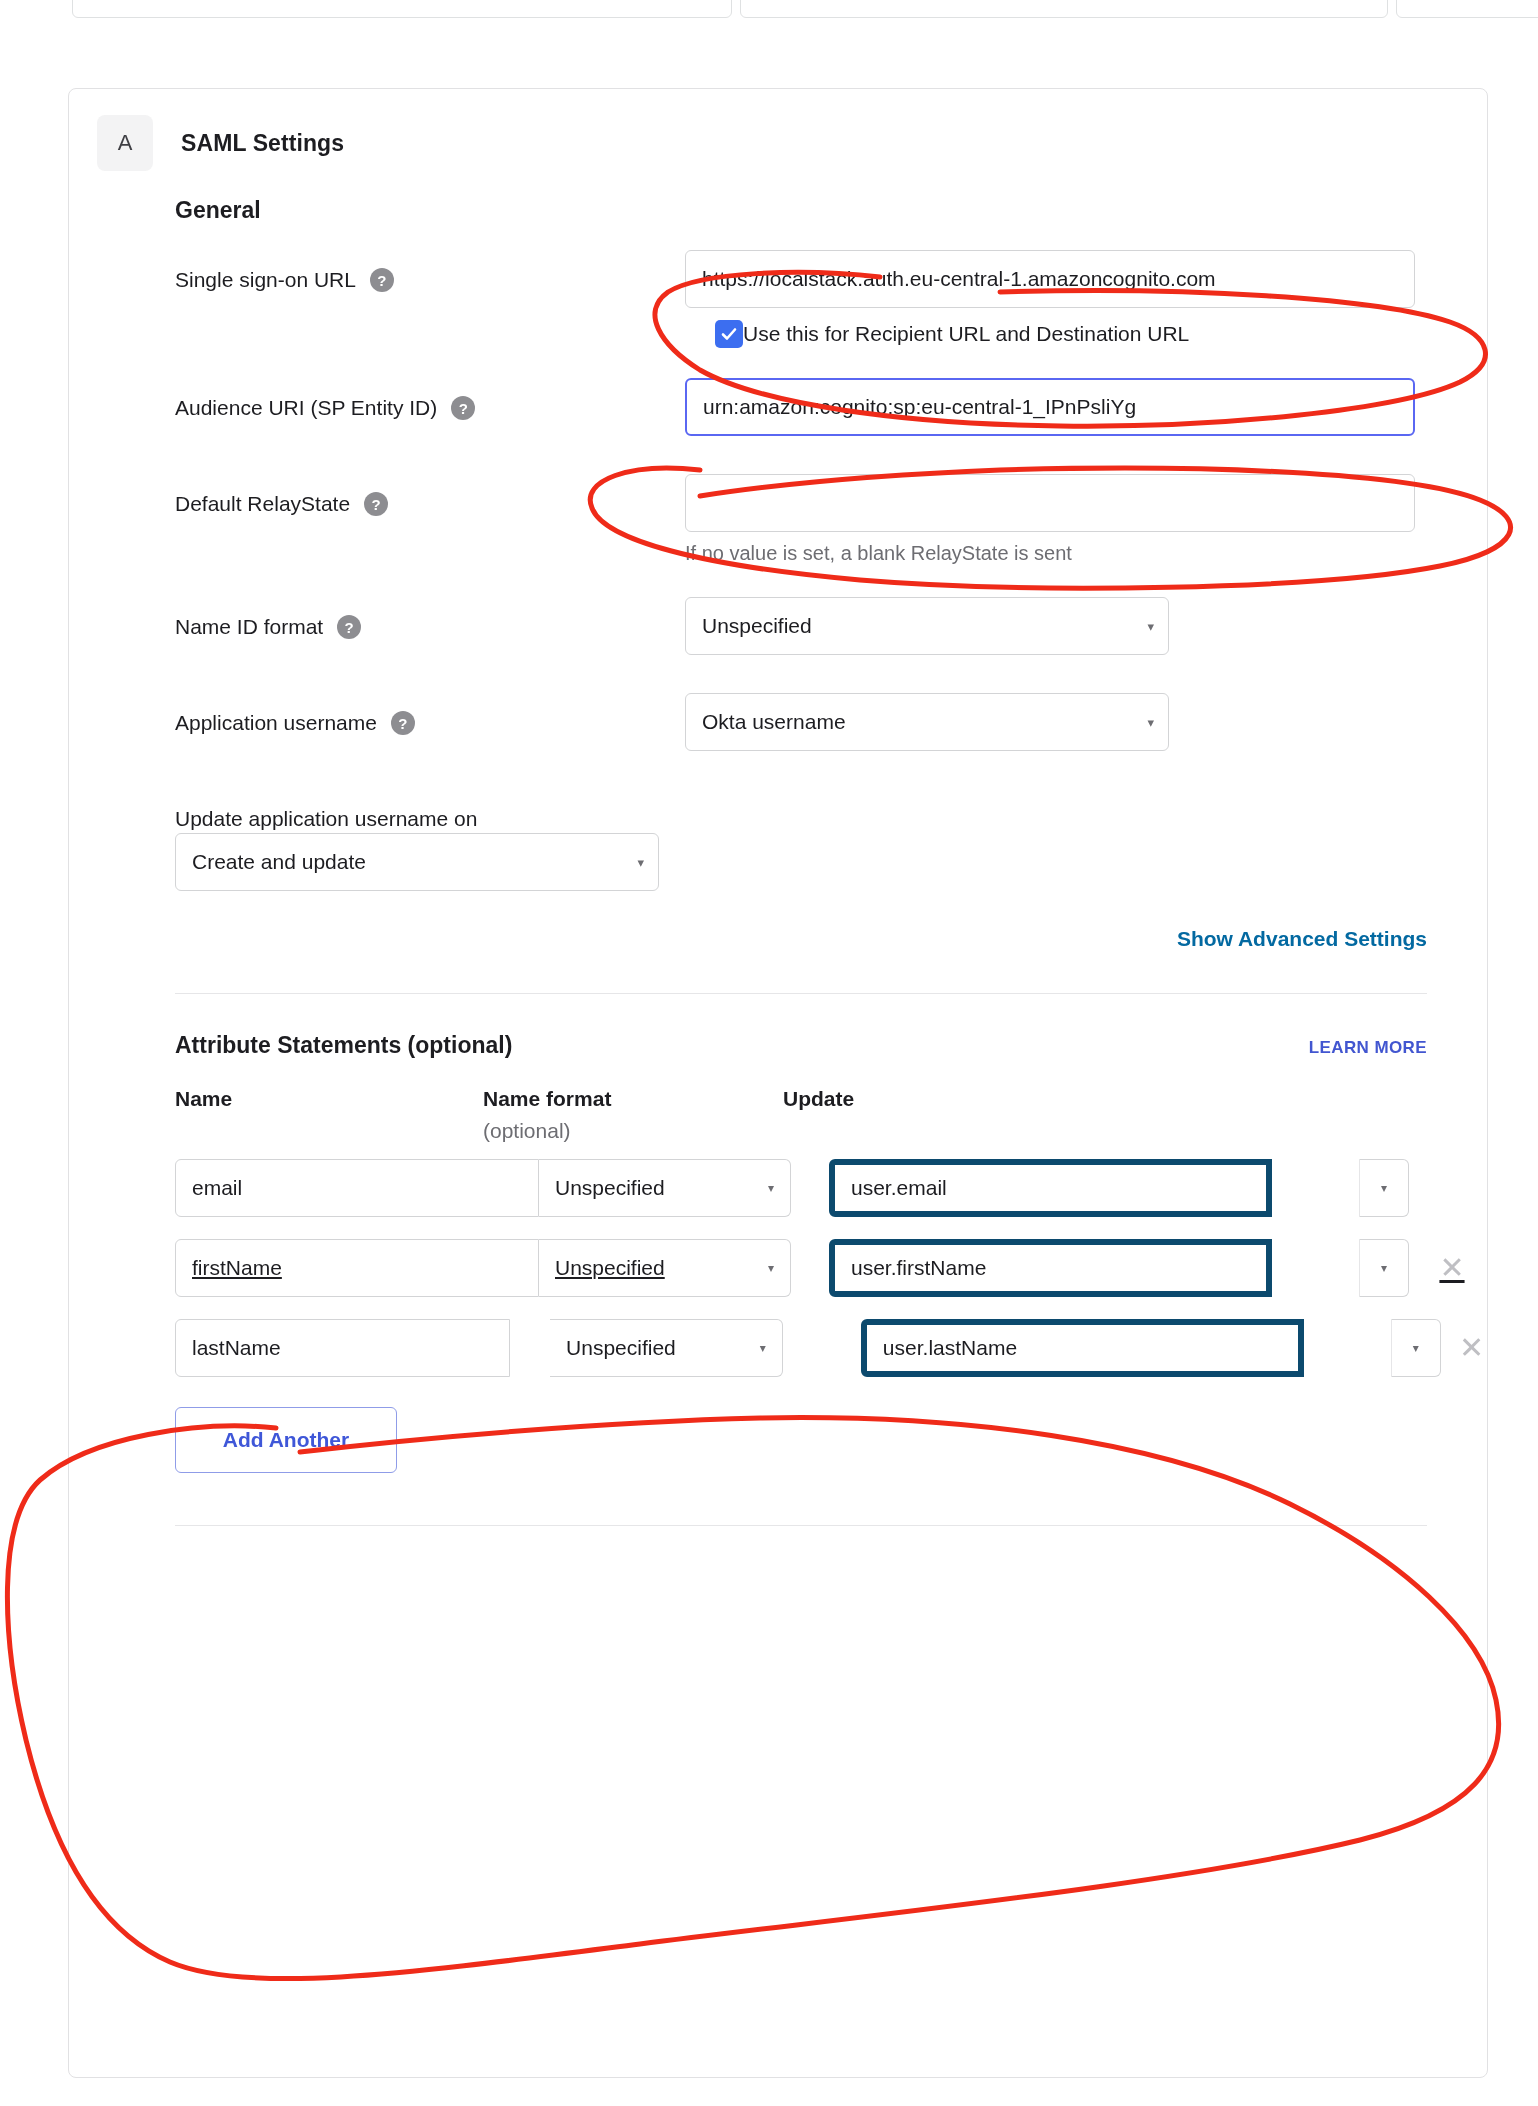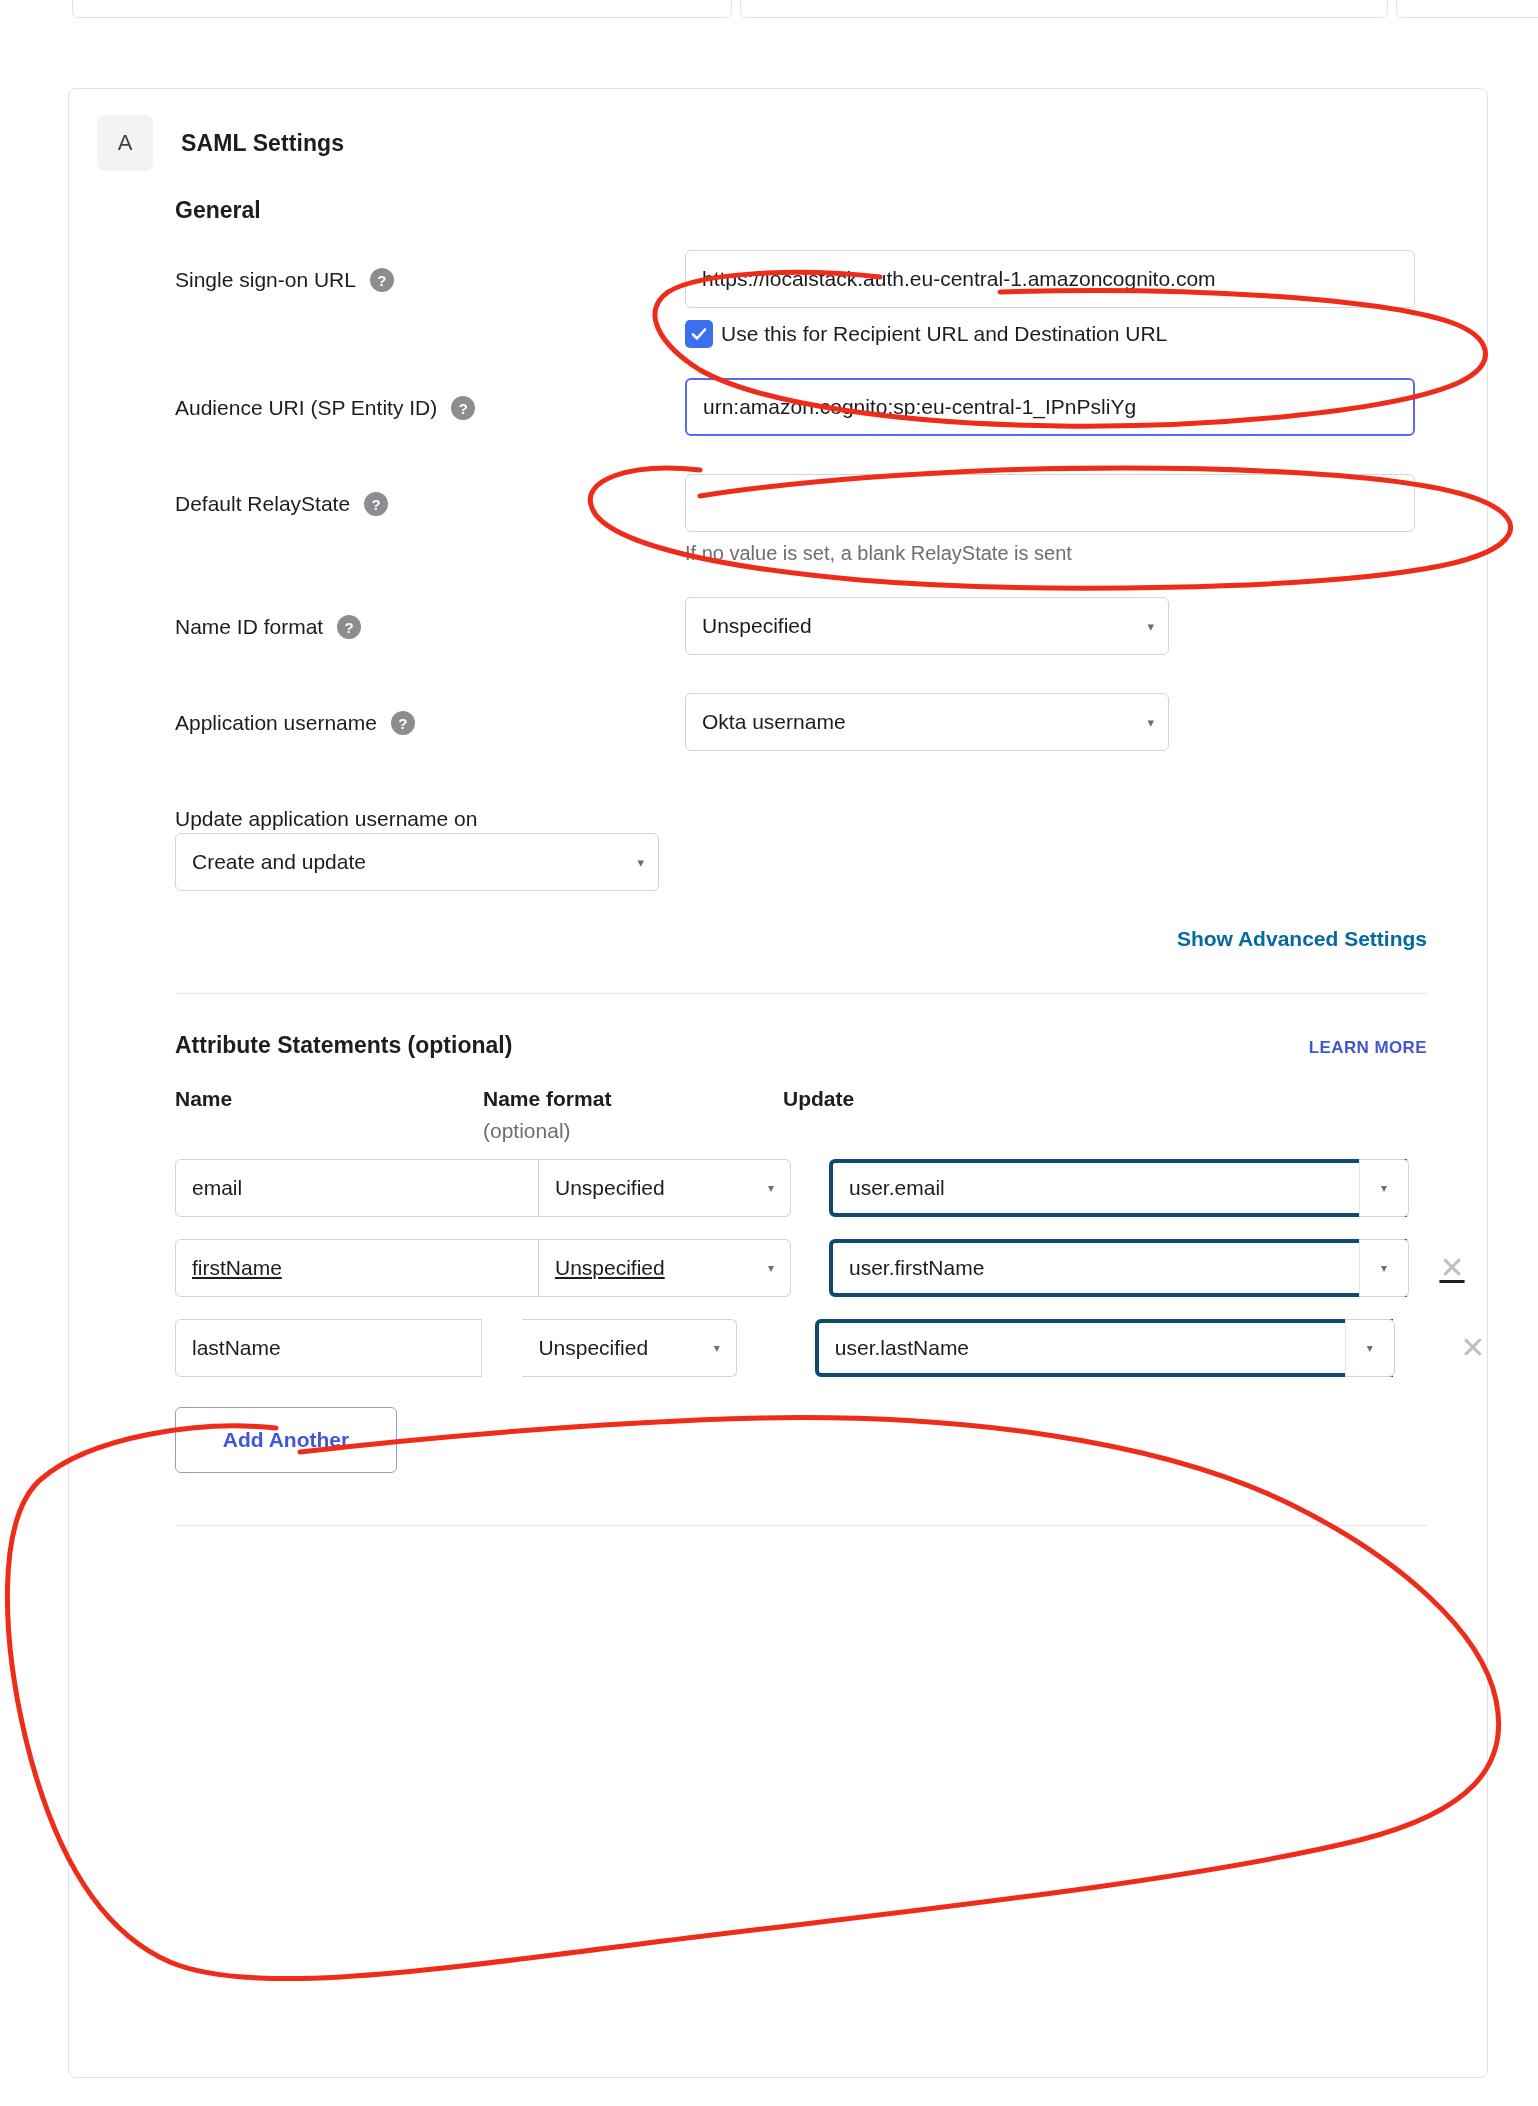--- a/index.html
+++ b/index.html
@@ -125,24 +125,25 @@
     outline: none;
   }
   input.text.focused {
     border: 2px solid #5a67f2;
   }
   input.text.relay { width: 730px; }
 
   .checkline {
     display: flex;
     align-items: center;
-    gap: 8px;
+    gap: 0;
     margin-top: 12px;
     font-size: 21px;
     color: #1d1d21;
+    margin-left: 30px;
   }
   .cbox {
     width: 28px; height: 28px;
     border-radius: 5px;
     background: #3c6ef0;
     display: flex; align-items: center; justify-content: center;
     flex: none;
   }
   .cbox svg { display: block; }
 
@@ -263,23 +264,23 @@
     position: absolute; right: 16px; top: 50%;
     transform: translateY(-50%); color: #6d6d72; font-size: 12px;
   }
   .attr-row .value-wrap {
     position: relative;
     margin-left: 38px;
     width: 580px;
     height: 58px;
   }
   .attr-row .in-value {
-    width: 578px;
+    width: 443px;
     height: 58px;
-    border: 4px solid #0c4a6e;
+    border: 6px solid #0c4a6e;
     border-radius: 6px 0 0 6px;
     padding: 0 16px;
     font-size: 21px;
     font-family: "Liberation Sans", sans-serif;
     color: #1d1d21;
     background: #fff;
     outline: none;
   }
   .attr-row .value-caret {
     position: absolute;

